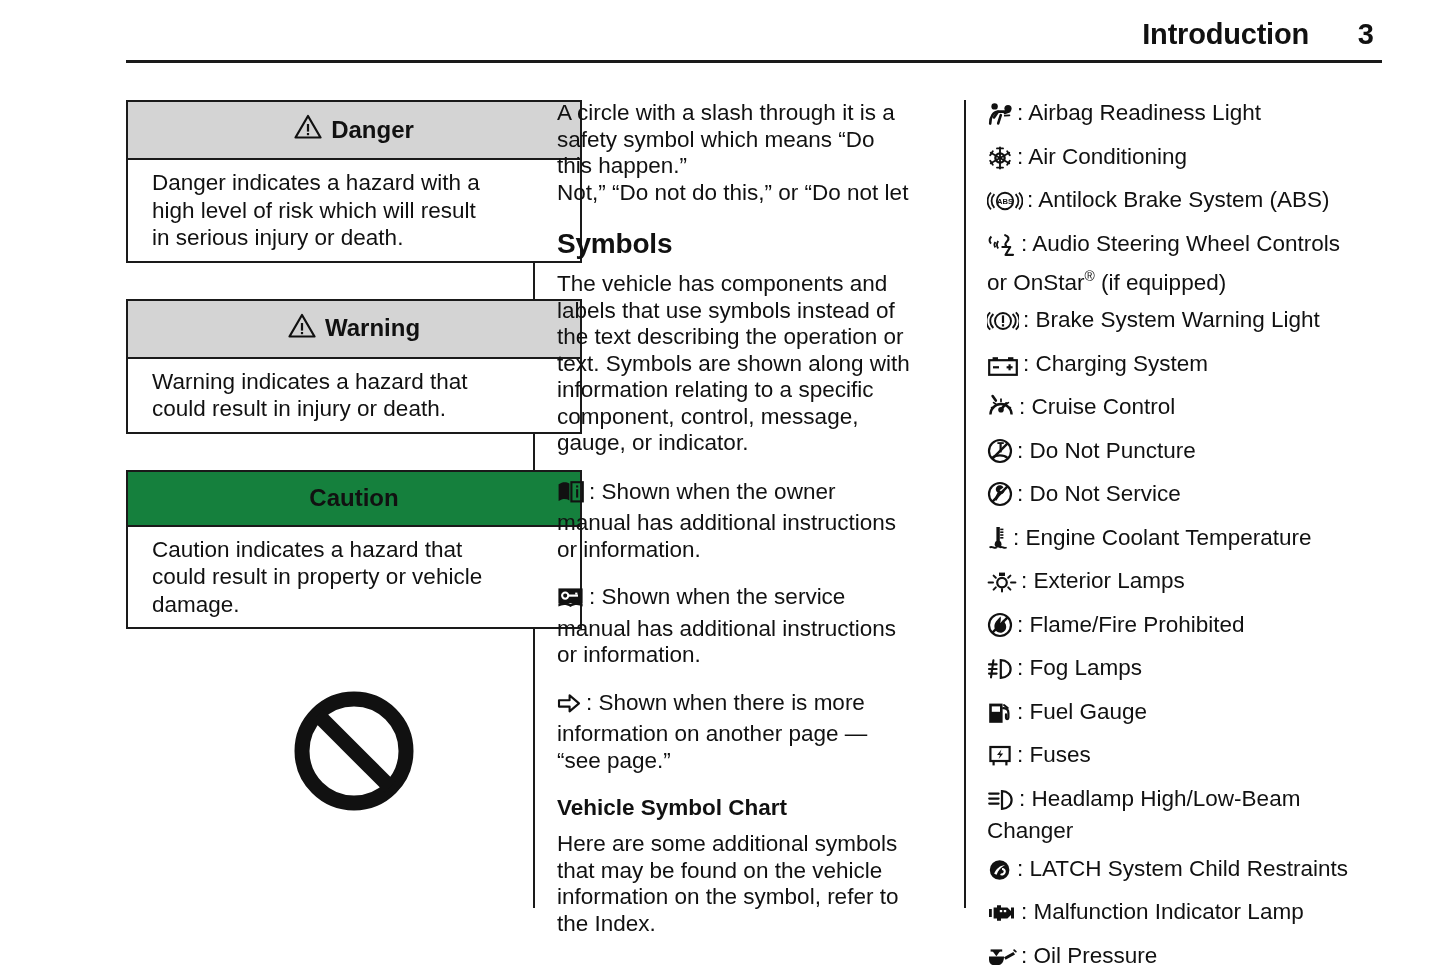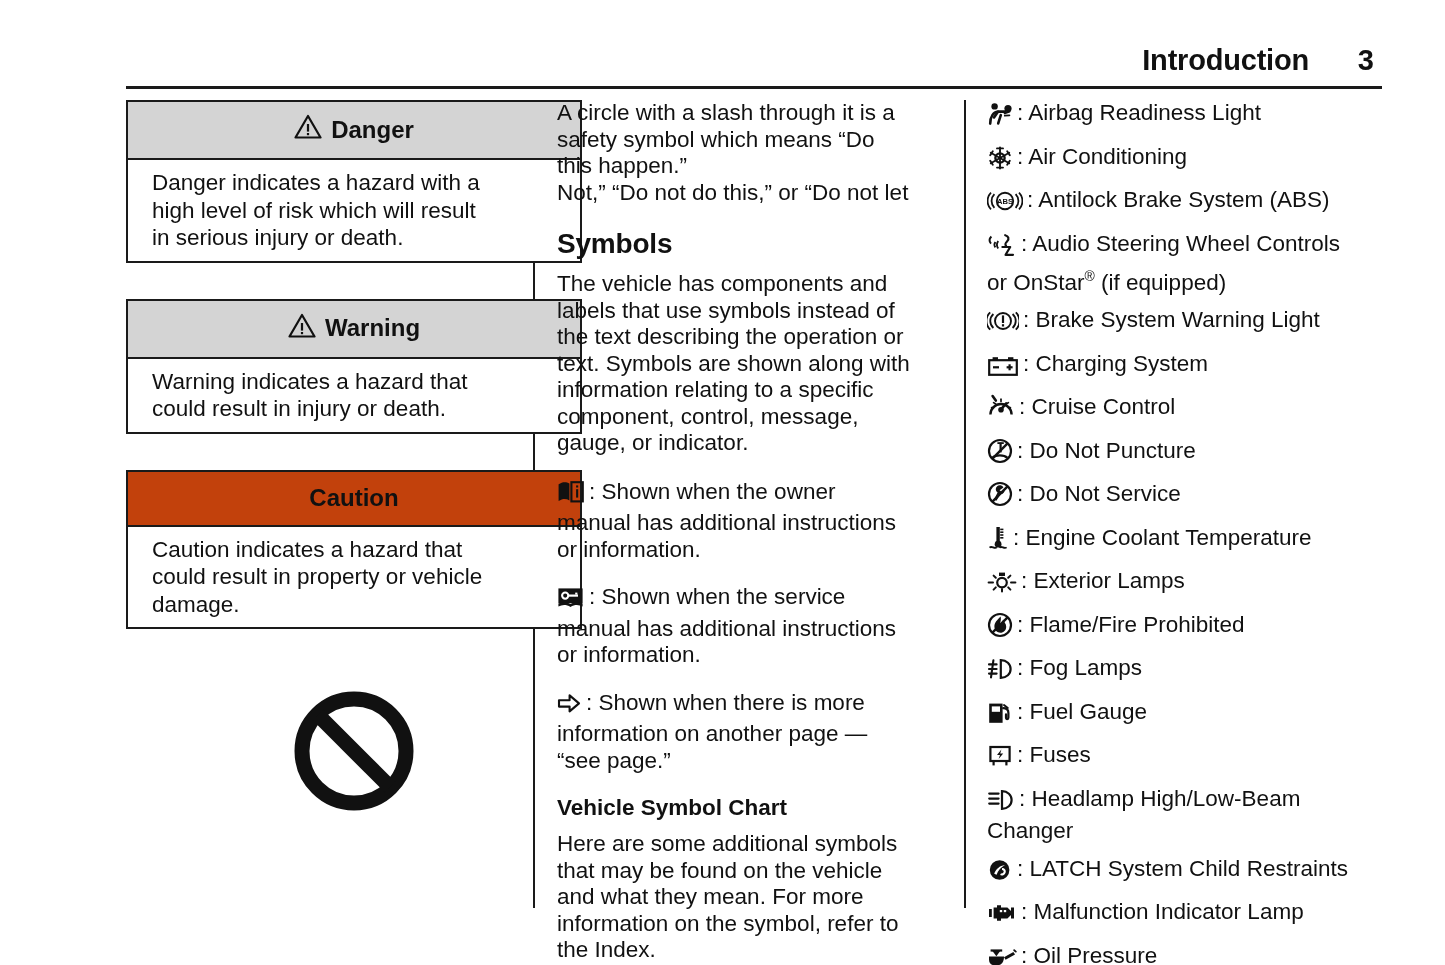--- a/index.html
+++ b/index.html
@@ -13,21 +13,21 @@
     font-family: "Liberation Sans", sans-serif;
     color: #111111;
     position: relative;
     overflow: hidden;
   }
 
   
   #page-header {
     position: absolute;
     left: 126px;
-    top: 44px;
+    top: 18px;
     width: 1256px;
     height: 50px;
   }
   #page-header .hdr-row {
     display: flex;
     align-items: baseline;
     justify-content: flex-end;
     padding-right: 8px;
   }
   #page-header .hdr-title {
@@ -79,21 +79,21 @@
     text-align: center;
     font-size: 24px;
     font-weight: bold;
     padding: 12px 6px 13px 6px;
     display: flex;
     align-items: center;
     justify-content: center;
     gap: 9px;
   }
   .alert-head.gray { background: #d4d4d4; }
-  .alert-head.plain { background: #c2410c; }
+  .alert-head.plain { background: #15803d; }
   .alert-body {
     font-size: 22.5px;
     line-height: 27.5px;
     padding: 9px 11px 9px 24px;
   }
   .alert-body .ln { display: block; white-space: pre; }
 
   .tri-icon { display: block; }
 
   
@@ -278,21 +278,20 @@
     </span><span>: Shown when there is more</span>
     <span class="ln2">information on another page —</span>
     <span class="ln2">“see page.”</span>
   </p>
 
   <h3 class="sub-title">Vehicle Symbol Chart</h3>
 
   <p class="body-p">
     <span class="ln">Here are some additional symbols</span>
     <span class="ln">that may be found on the vehicle</span>
-    <span class="ln">and what they mean. For more</span>
     <span class="ln">information on the symbol, refer to</span>
     <span class="ln">the Index.</span>
   </p>
 </div>
 
 <div id="col-right" class="col">
   <ul class="sym-list">
 
     <li class="sym-item">
       <span class="sym-ico">

